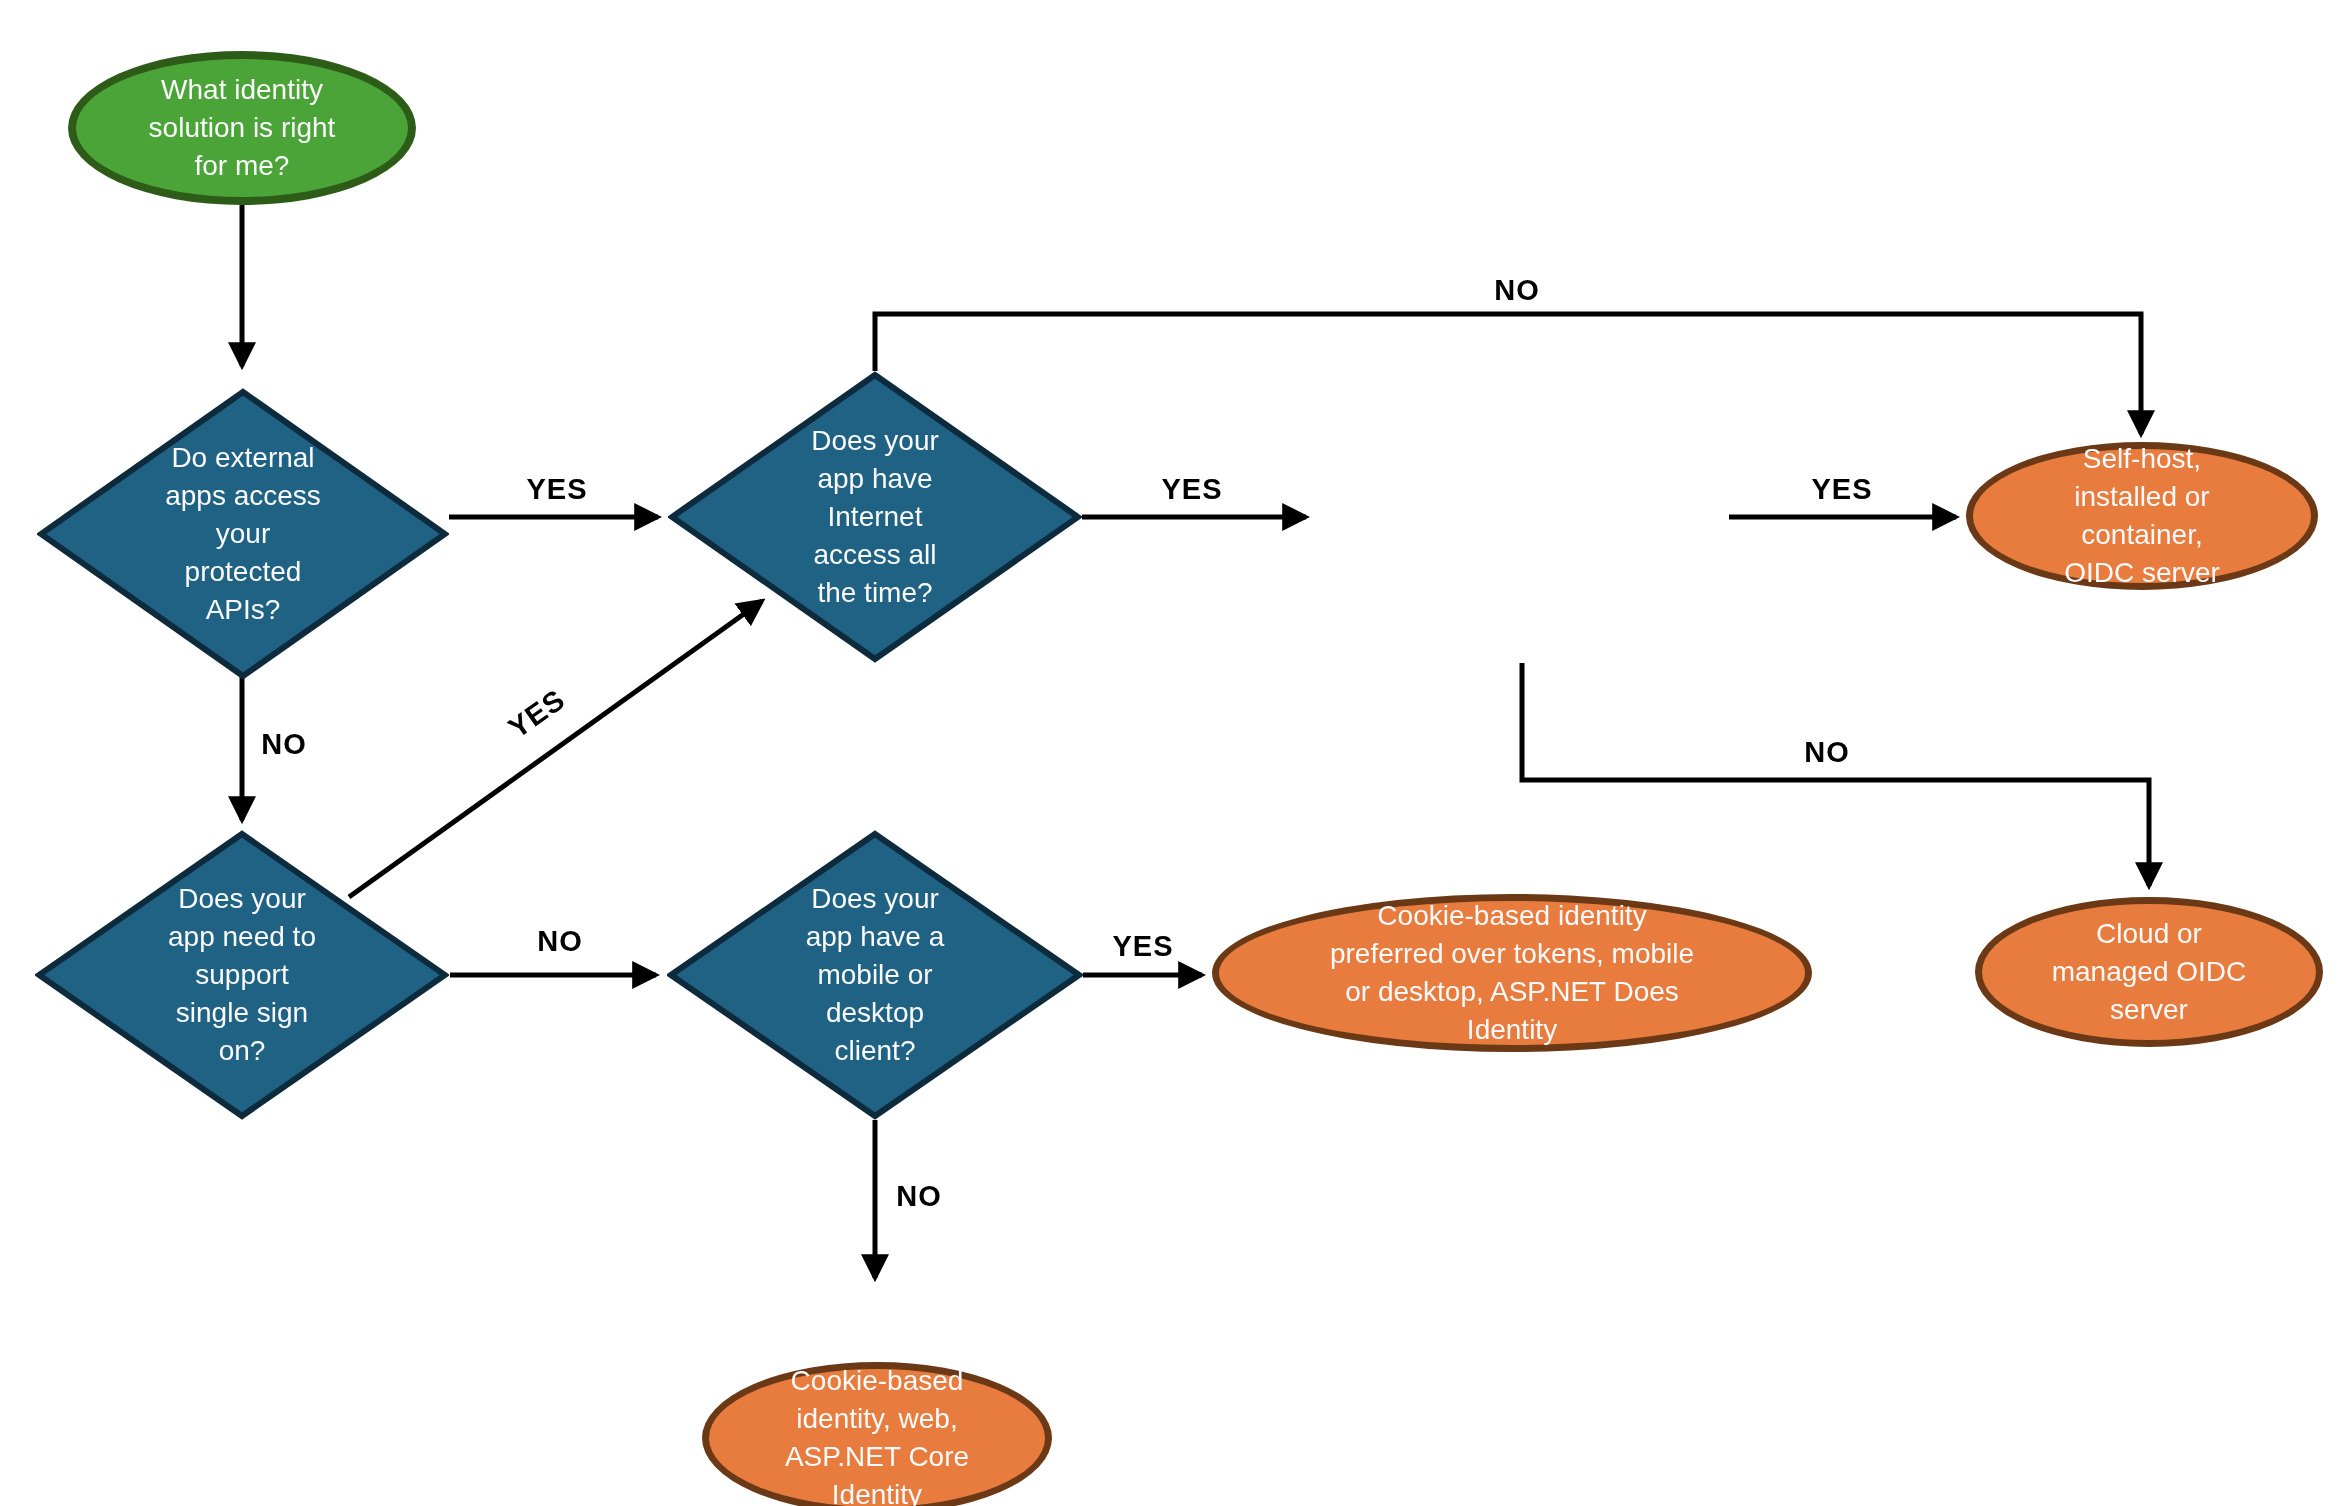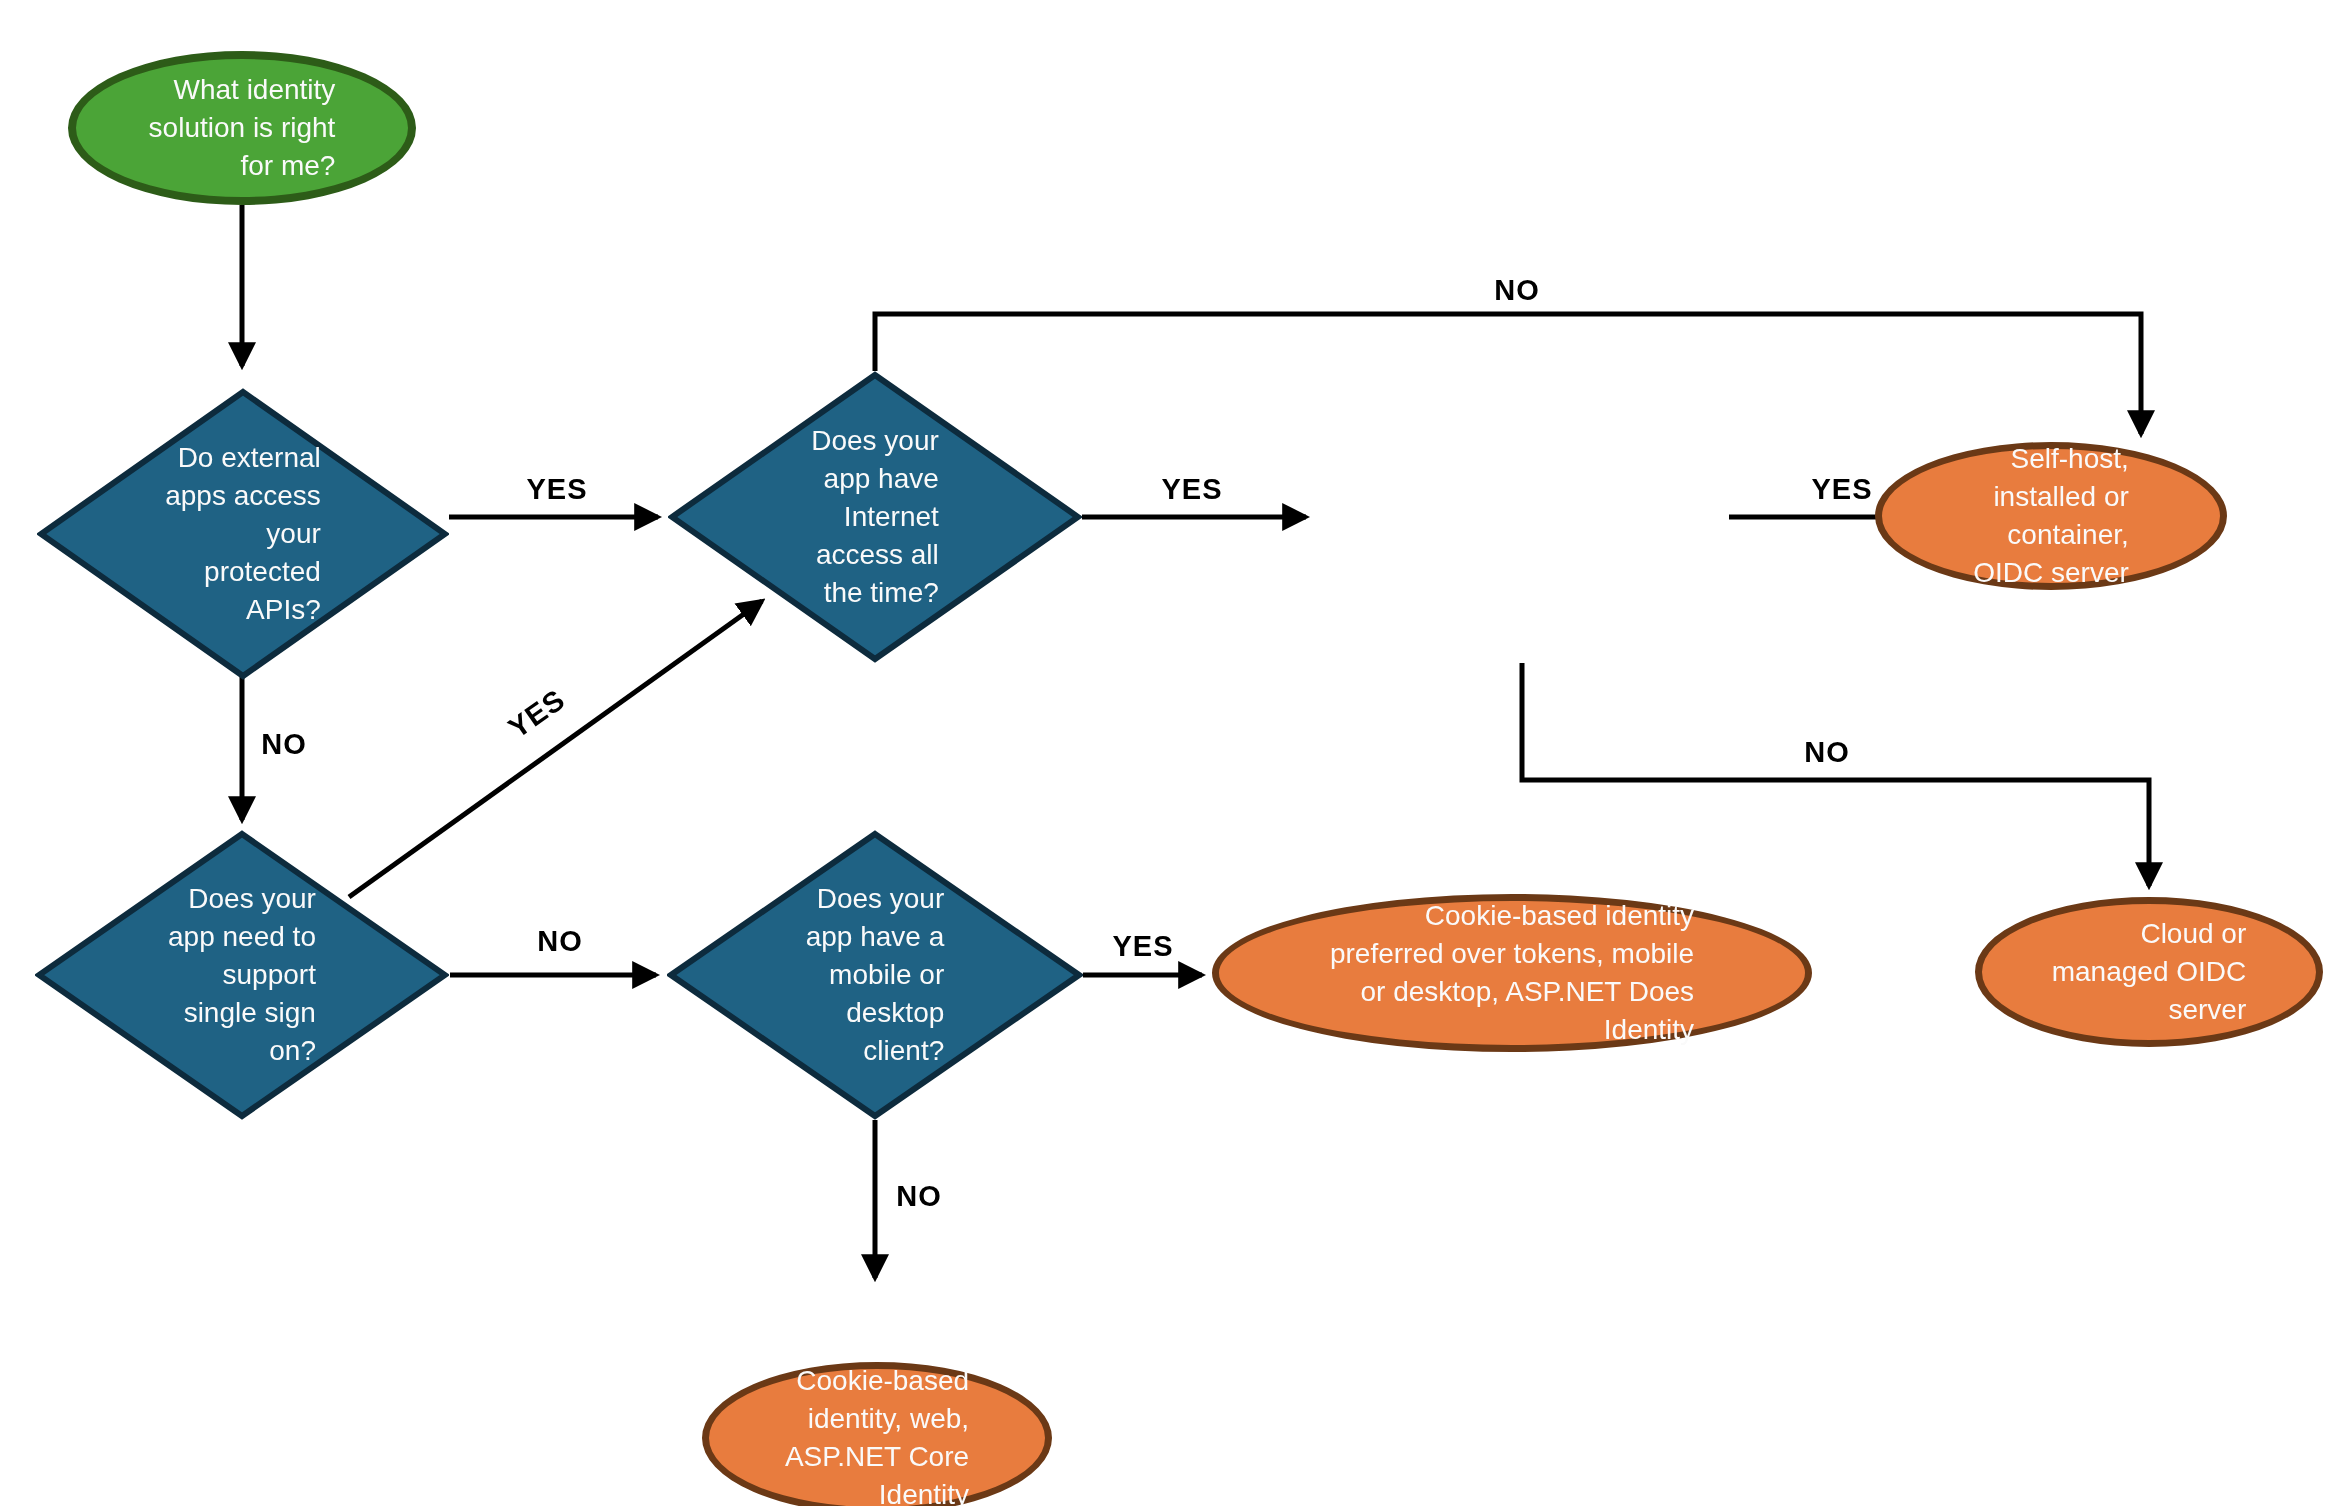--- a/index.html
+++ b/index.html
@@ -5,21 +5,21 @@
   html,body{margin:0;padding:0;background:#ffffff;}
   .canvas{
     position:relative;width:2349px;height:1506px;background:#ffffff;
     font-family:"Liberation Sans",sans-serif;overflow:hidden;
   }
   .edges{position:absolute;left:0;top:0;width:2349px;height:1506px;}
   .edges polyline,.edges line{fill:none;stroke:var(--line,#000);stroke-width:5;}
   .node{position:absolute;display:flex;align-items:center;justify-content:center;box-sizing:border-box;}
   .node .shape{position:absolute;left:0;top:0;width:100%;height:100%;}
   .node .label{
-    position:relative;z-index:2;text-align:right;white-space:pre-line;
+    position:relative;z-index:2;text-align:center;white-space:pre-line;
     color:var(--node-text,#fff);font-size:28px;line-height:1.36;font-weight:400;
   }
   .ellipse{border-radius:50%;}
   .ellipse.start{background:var(--start-fill,#4ba437);border:8px solid var(--start-border,#2d5c18);}
   .ellipse.result{background:var(--result-fill,#e87c3e);border:7px solid var(--result-border,#6b3916);}
   .diamond .shape polygon{fill:var(--decision-fill,#1f6284);stroke:var(--decision-border,#0d2b3d);stroke-width:6;}
   .edge-label{
     position:absolute;transform:translate(-50%,-50%);
     color:var(--edge-label,#000);font-weight:700;font-size:29px;letter-spacing:1px;white-space:nowrap;
   }
@@ -72,21 +72,21 @@
       <polygon points="207,4 410,146 207,288 4,146"></polygon>
     </svg>
     <div class="label">Does your
 app have
 Internet
 access all
 the time?</div>
   </div>
 
 
-  <div class="node ellipse result" style="left:1875px;top:442px;width:352px;height:148px">
+  <div class="node ellipse result" style="left:1966px;top:442px;width:352px;height:148px">
     <div class="label">Self-host,
 installed or
 container,
 OIDC server</div>
   </div>
 
   <div class="node diamond" style="left:35px;top:830px;width:414px;height:290px">
     <svg class="shape" viewBox="0 0 414 290" preserveAspectRatio="none">
       <polygon points="207,4 410,145 207,286 4,145"></polygon>
     </svg>

